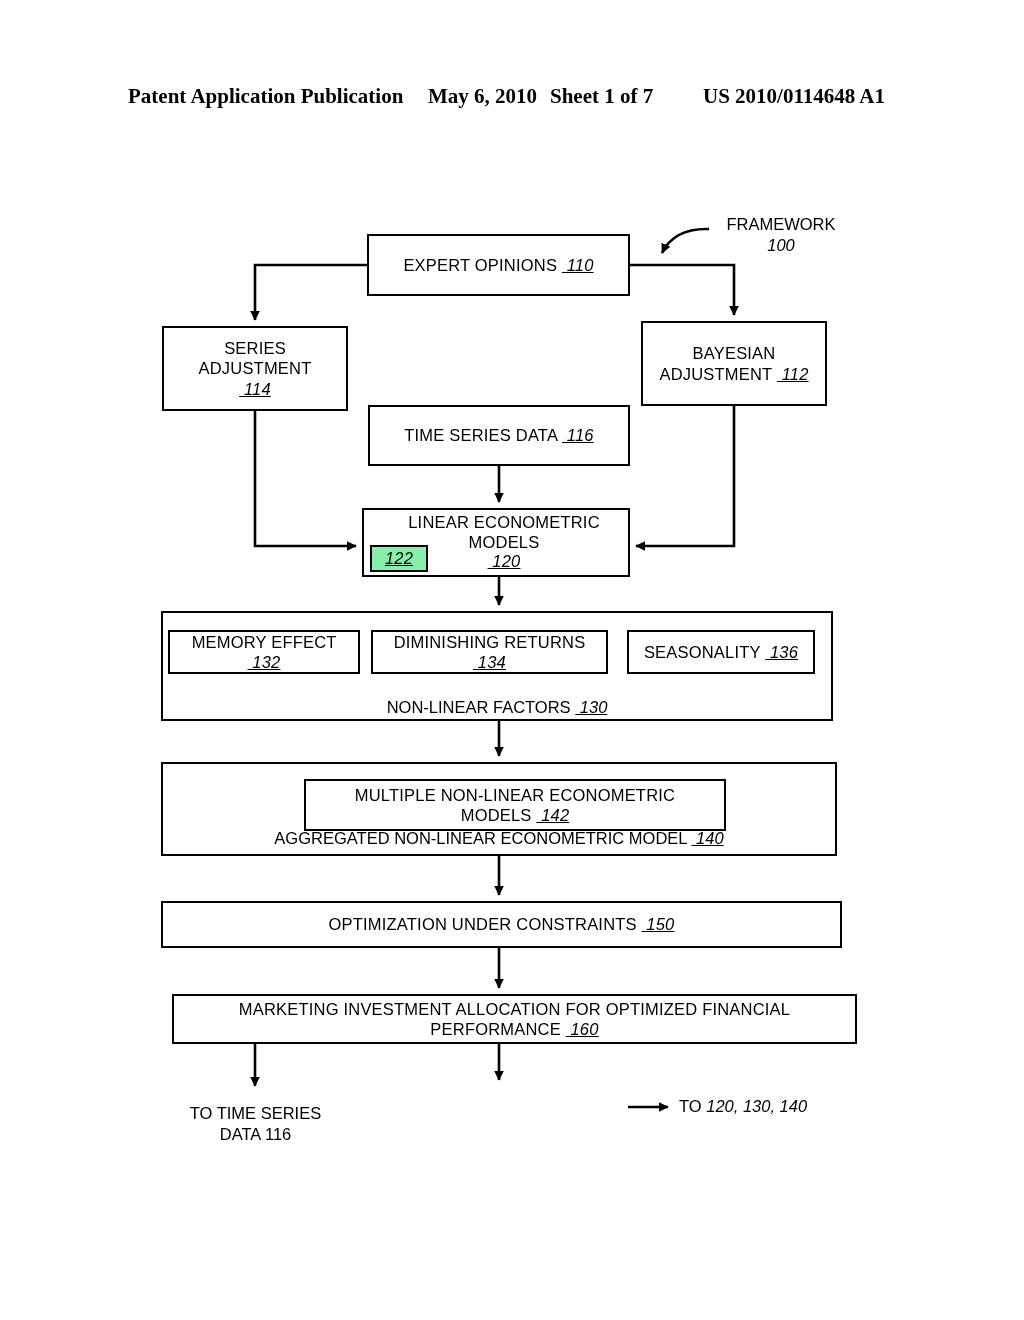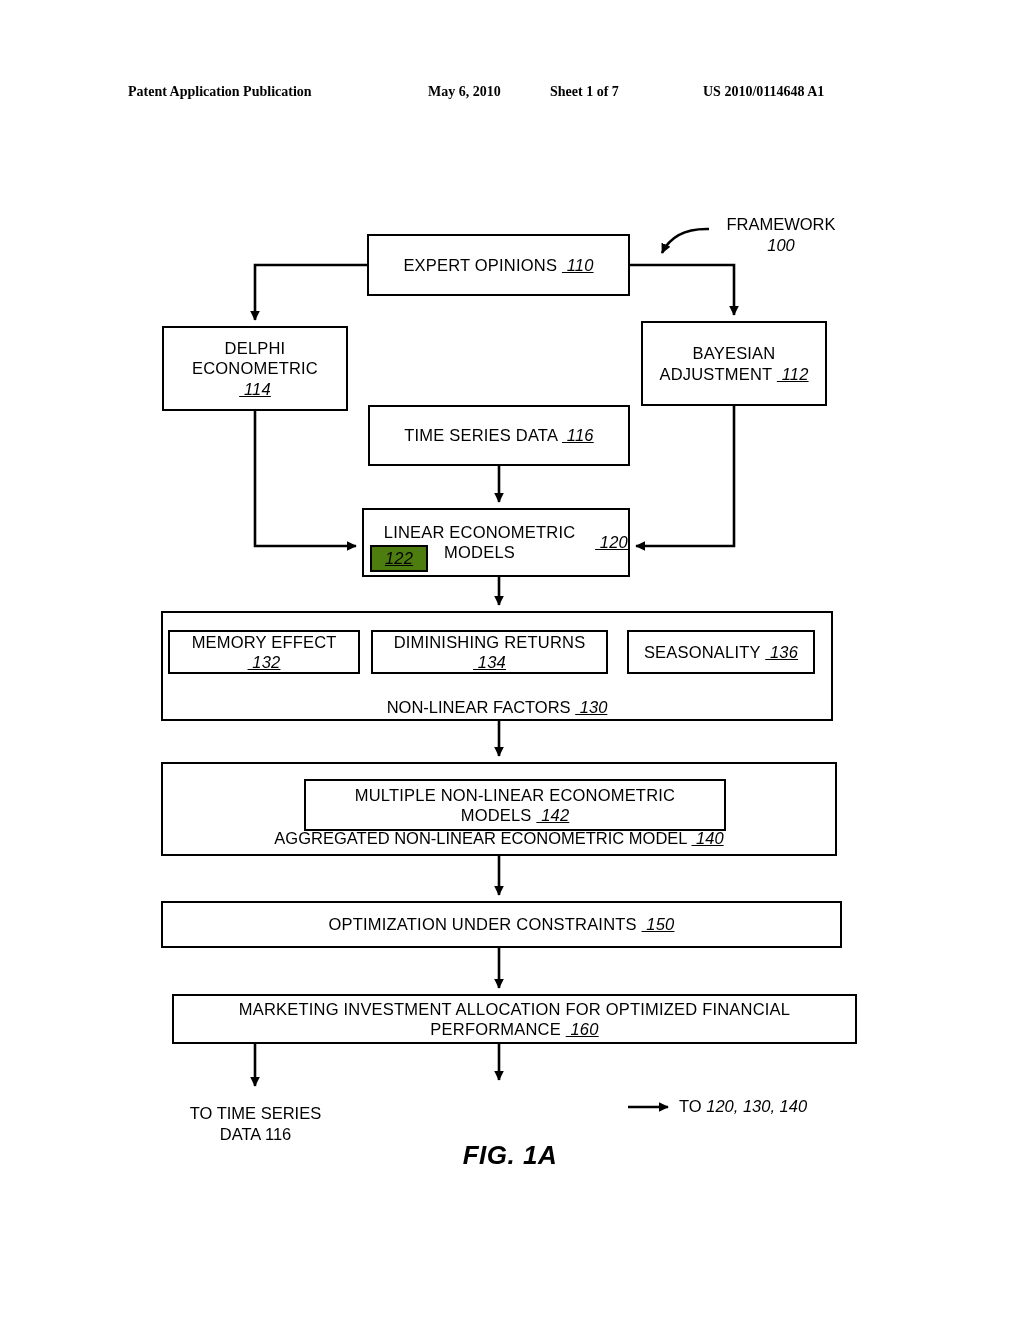--- a/index.html
+++ b/index.html
@@ -19,21 +19,21 @@
 
   
   #pub-header {
     position: absolute;
     left: 0;
     top: 84px;
     width: 1024px;
     height: 26px;
     font-family: "Liberation Serif", serif;
     font-weight: bold;
-    font-size: 14px;
+    font-size: 21px;
     white-space: nowrap;
   }
   #pub-header .h-item { position: absolute; top: 0; }
   #h-title  { left: 128px; }
   #h-date   { left: 428px; }
   #h-sheet  { left: 550px; }
   #h-number { left: 703px; }
 
   
   #figure {
@@ -102,38 +102,38 @@
   }
   #framework-label .fw-num { font-style: italic; display: block; }
 
   #box-114 { left: 162px; top: 326px; width: 186px; height: 85px; flex-direction: column; }
   #box-112 { left: 641px; top: 321px; width: 186px; height: 85px; flex-direction: column; }
   #box-116 { left: 368px; top: 405px; width: 262px; height: 61px; }
 
   #box-120 { left: 362px; top: 508px; width: 268px; height: 69px; }
   #box-120-text {
     position: absolute;
-    left: 0; top: 0;
+    left: 8px; top: 0;
     width: 100%; height: 100%;
     display: flex;
-    flex-direction: row;
+    flex-direction: column;
     align-items: center;
     justify-content: center;
     font-size: 16.5px;
     line-height: 1.2;
   }
   #box-122 {
     position: absolute;
     left: 6px;
     bottom: 3px;
     width: 58px;
     height: 27px;
     box-sizing: border-box;
     border: 2.5px solid #000;
-    background: #4d7c0f;
+    background: #86efac;
     display: flex;
     align-items: center;
     justify-content: center;
     font-size: 16.5px;
   }
 
   #group-130 { left: 161px; top: 611px; width: 672px; height: 110px; }
   #box-132 { left: 168px; top: 630px; width: 192px; height: 44px; }
   #box-134 { left: 371px; top: 630px; width: 237px; height: 44px; }
   #box-136 { left: 627px; top: 630px; width: 188px; height: 44px; }
@@ -236,21 +236,21 @@
     </div>
 
     <div class="box" id="box-110">
       <span>
         <span>EXPERT OPINIONS</span>
         <span class="ref">&nbsp;110</span>
       </span>
     </div>
 
     <div class="box" id="box-114">
-      <span>DELPHI ECONOMETRIC</span>
+      <span>SERIES ADJUSTMENT</span>
       <span class="ref">&nbsp;114</span>
     </div>
 
     <div class="box" id="box-112">
       <span>BAYESIAN</span>
       <span>
         <span>ADJUSTMENT</span>
         <span class="ref">&nbsp;112</span>
       </span>
     </div>
@@ -331,16 +331,15 @@
 
     <div class="plain-label" id="label-to-tsd">
       <span>TO TIME SERIES</span><br>
       <span>DATA 116</span>
     </div>
 
     <div class="plain-label" id="label-to-120">
       <span>TO </span><span class="ital">120, 130, 140</span>
     </div>
 
-    <div id="fig-caption">FIG. 1A</div>
 
   </div>
 </div>
 
 </body></html>

